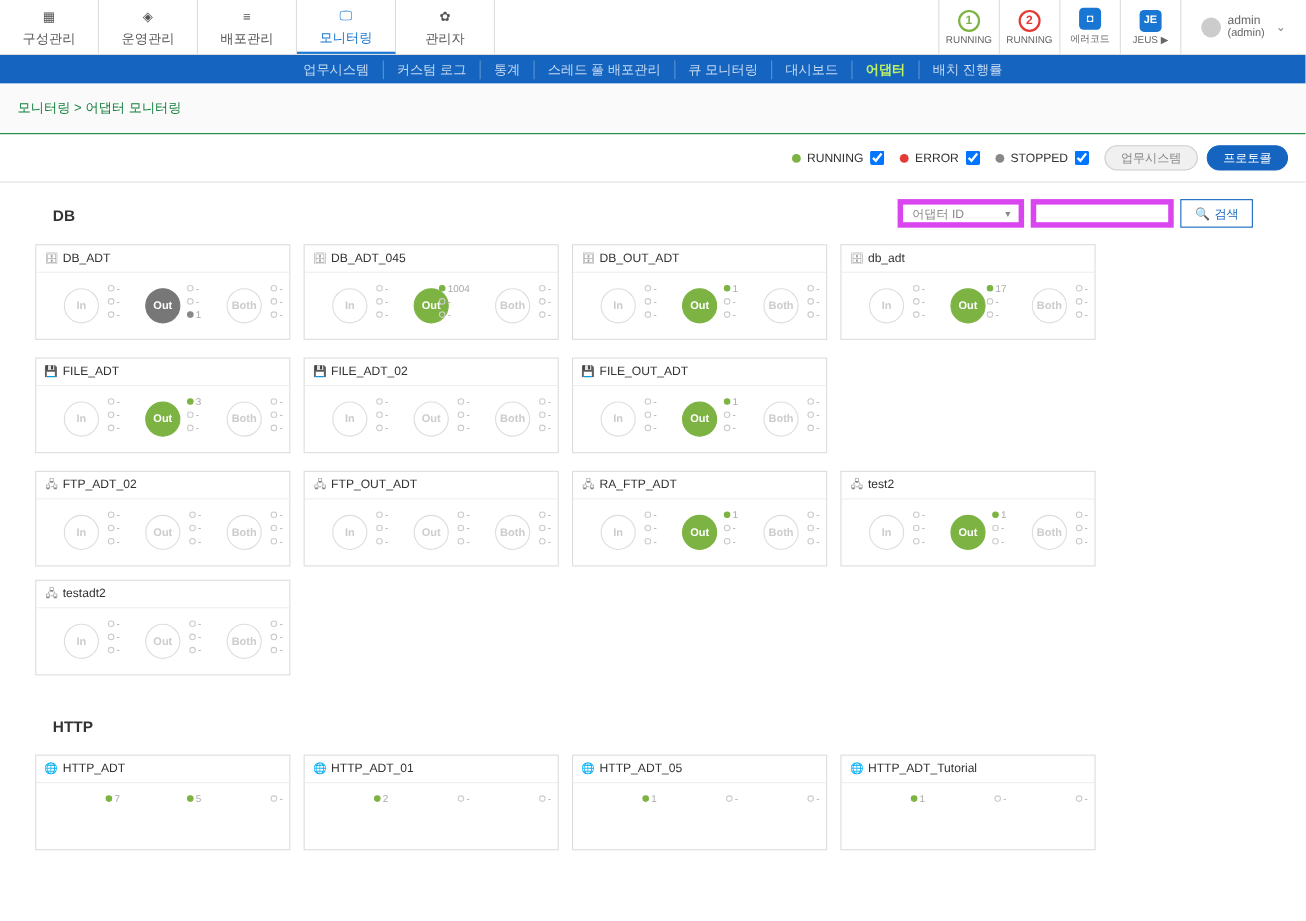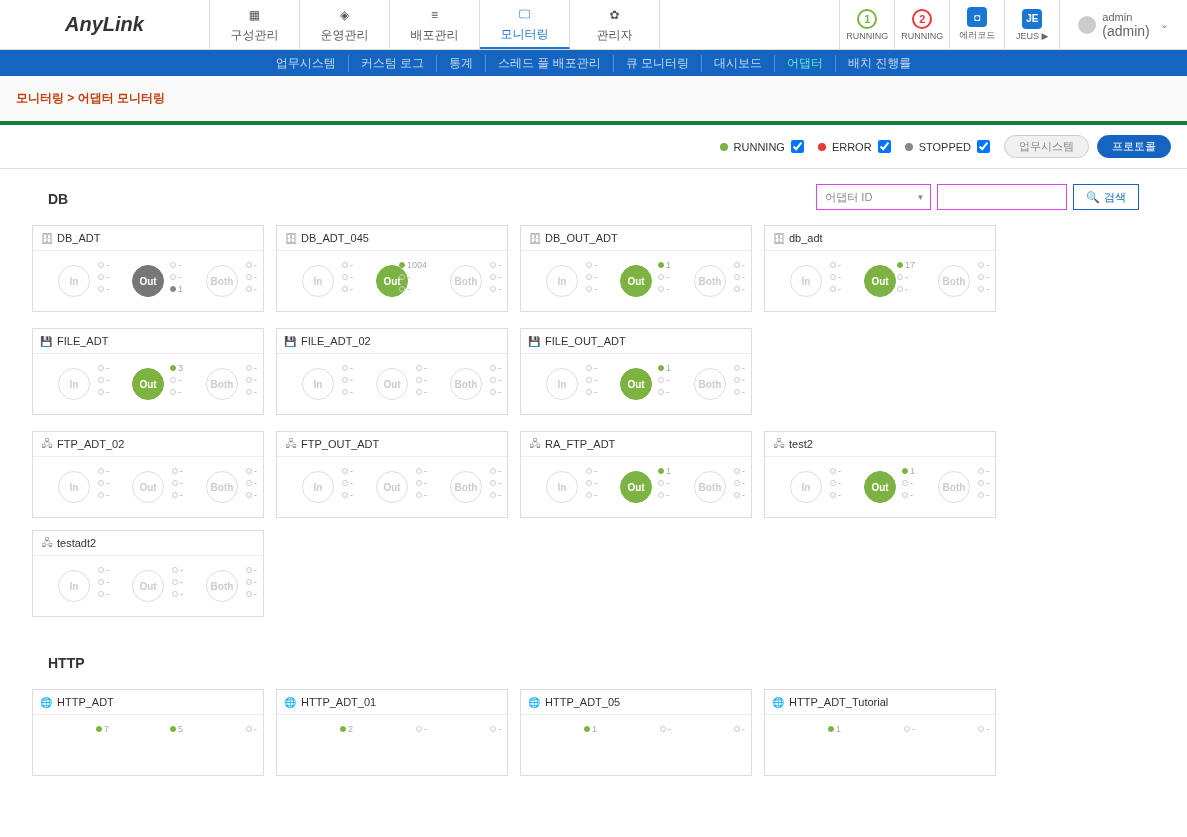--- a/index.html
+++ b/index.html
@@ -14,33 +14,33 @@
 .status-box { border-left: 1px solid #ddd; width: 55px; height: 100%; display: flex; flex-direction: column; align-items: center; justify-content: center; font-size: 9px; color: #666; }
 .status-circle { width: 20px; height: 20px; border-radius: 50%; border: 2px solid; display: flex; align-items: center; justify-content: center; font-size: 11px; font-weight: bold; margin-bottom: 2px; }
 .status-circle.green { border-color: #7cb342; color: #7cb342; }
 .status-circle.red { border-color: #e53935; color: #e53935; }
 .icon-box { width: 20px; height: 20px; border-radius: 4px; display: flex; align-items: center; justify-content: center; color: #fff; font-size: 10px; font-weight: bold; margin-bottom: 2px; }
 .user-menu { border-left: 1px solid #ddd; padding: 0 18px; display: flex; align-items: center; font-size: 11px; color: #666; height: 100%; }
 .user-avatar { width: 18px; height: 18px; border-radius: 50%; background: #ccc; margin-right: 6px; }
 .subnav { background: #1565c0; color: #fff; height: 26px; display: flex; align-items: center; justify-content: center; font-size: 12px; }
 .subnav-item { padding: 0 12px; border-right: 1px solid rgba(255,255,255,0.3); color: #c5d9f1; cursor: pointer; }
 .subnav-item:last-child { border-right: none; }
-.subnav-item.active { color: #5eead4; font-weight: normal; }
-.breadcrumb { padding: 14px 16px; font-size: 12px; color: #c2410c; border-bottom: 4px solid #15803d; background:#fafafa;font-weight:bold;}
+.subnav-item.active { color: #bef264; font-weight: bold; }
+.breadcrumb { padding: 14px 16px; font-size: 12px; color: #15803d; border-bottom: 1px solid #15803d; background:#fafafa;}
 .filter-bar { padding: 10px 16px; display: flex; align-items: center; justify-content: flex-end; gap: 8px; font-size: 11px; border-bottom: 1px solid #e0e0e0; }
 .legend { display: flex; align-items: center; gap: 6px; margin-right:6px;}
 .dot { width: 8px; height: 8px; border-radius: 50%; display: inline-block; }
 .dot.green { background: #7cb342; }
 .dot.red { background: #e53935; }
 .dot.gray { background: #888; }
 .btn-pill { border-radius: 12px; padding: 3px 14px; font-size: 11px; border: 1px solid #ccc; background: #f0f0f0; color: #888; cursor: pointer; }
 .btn-pill.blue { background: #1565c0; color: #fff; border-color: #1565c0; }
 .search-row { padding: 10px 16px; display: flex; justify-content: space-between; align-items: center; }
 .search-controls { display: flex; gap: 6px; }
-.select, .input { border: 1px solid #d946ef; height: 26px; padding: 0 8px; font-size: 11px; }
+.select, .input { border: 5px solid #d946ef; height: 26px; padding: 0 8px; font-size: 11px; }
 .select { width: 115px; background:#fff; position:relative; display:flex; align-items:center; color:#888;}
 .select::after { content: "▼"; position:absolute; right:6px; font-size:8px; color:#888;}
 .input { width: 130px; }
 .btn-search { border: 1px solid #1565c0; color: #1565c0; background: #fff; height: 26px; padding: 0 12px; font-size: 11px; cursor: pointer; display:flex; align-items:center; gap:4px;}
 .section { padding: 0 32px 16px; }
 .section-header { font-size: 14px; font-weight: bold; padding: 12px 0 8px; }
 .cards { display: flex; flex-wrap: wrap; gap: 12px; }
 .card { width: 232px; border: 1px solid #ddd; background: #fff; }
 .card-title { padding: 6px 8px; font-size: 11px; color: #333; display:flex; align-items:center; gap:4px; border-bottom:1px solid #eee;}
 .card-body { display: flex; padding: 6px 4px; }
@@ -52,21 +52,20 @@
 .ind-line { display:flex; align-items:center; gap:2px;}
 .ind-dot { width:6px; height:6px; border-radius:50%; border:1px solid #ccc; display:inline-block;}
 .ind-dot.g { background:#7cb342; border-color:#7cb342;}
 .ind-dot.d { background:#888; border-color:#888;}
 .cat-icon { width:12px; height:12px; display:inline-flex; align-items:center; justify-content:center; color:#888; font-size:10px;}
 </style>
 </head>
 <body>
 
 <div class="header">
-  <div class="logo">AnyLink</div>
   <div class="main-nav" id="main-nav">
       <div class="nav-item">
         <div class="nav-icon">▦</div>
         <div>구성관리</div>
       </div>
       <div class="nav-item">
         <div class="nav-icon">◈</div>
         <div>운영관리</div>
       </div>
       <div class="nav-item">
@@ -97,21 +96,21 @@
       </div>
       <div class="status-box">
         <div class="icon-box" style="background:#1976d2">JE</div>
         <div>JEUS ▶</div>
       </div>
     </div>
   <div class="user-menu">
     <span class="user-avatar"></span>
     <span>
       <div>admin</div>
-      <div style="font-size:14px;">(admin)</div>
+      <div style="font-size:10px;">(admin)</div>
     </span>
     <span style="margin-left:10px;color:#888;">⌄</span>
   </div>
 </div>
 
 <div class="subnav" id="sub-nav">
     <span class="subnav-item">업무시스템</span>
     <span class="subnav-item">커스텀 로그</span>
     <span class="subnav-item">통계</span>
     <span class="subnav-item">스레드 풀 배포관리</span>

